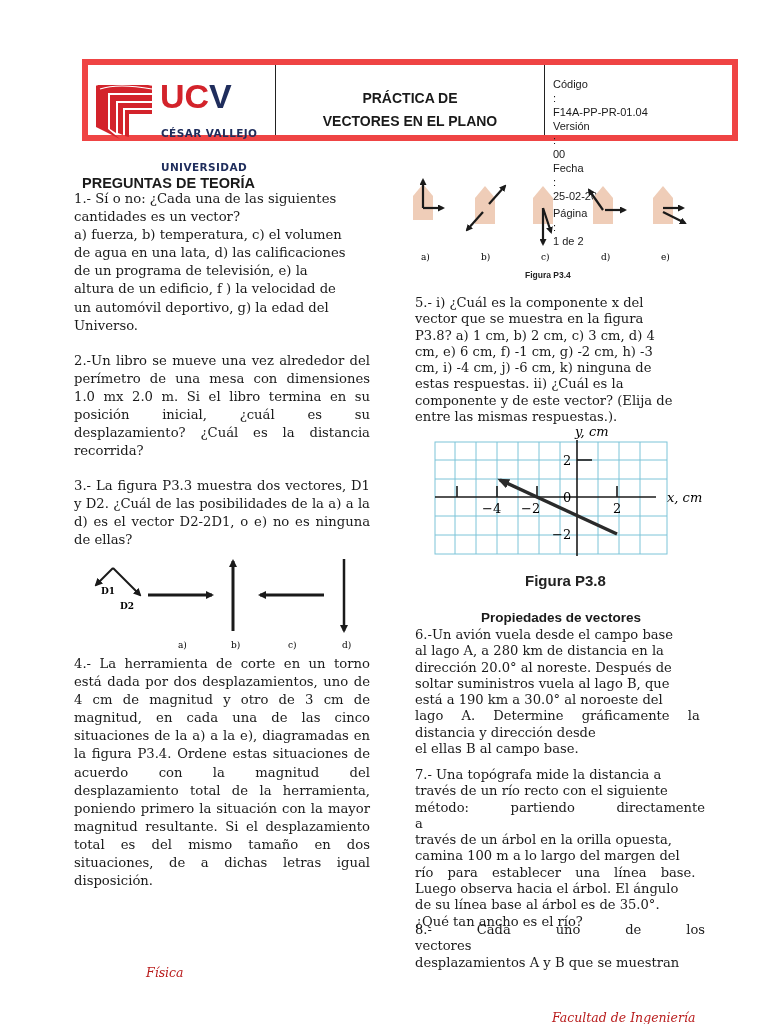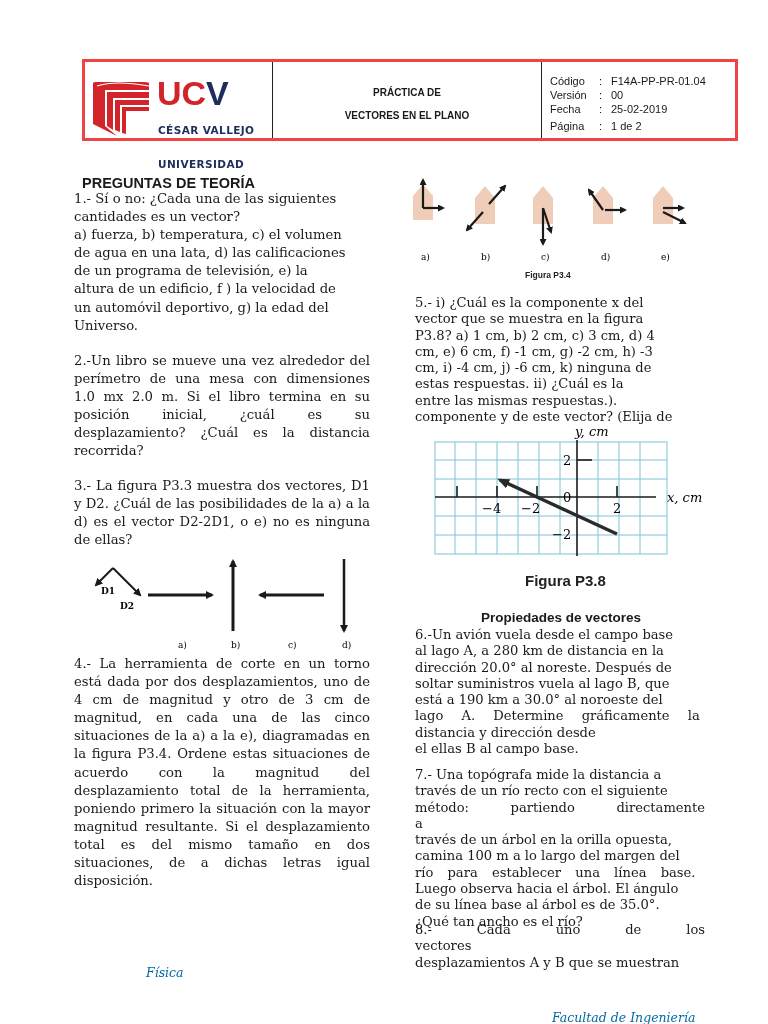--- a/index.html
+++ b/index.html
@@ -5,58 +5,58 @@
   html, body { margin: 0; padding: 0; }
   body {
     width: 768px; height: 1024px; position: relative; overflow: hidden;
     background: #ffffff; color: #1a1a1a;
     font-family: "DejaVu Serif", serif;
   }
   .abs { position: absolute; }
   
   .hdr {
     left: 82px; top: 59px; width: 656px; height: 82px;
-    border: 3px solid #ef4444; box-sizing: border-box;
+    border: 6px solid #ef4444; box-sizing: border-box;
   }
   .hdr .div1 { position: absolute; left: 187px; top: 0; bottom: 0; border-left: 1px solid #222; }
   .hdr .div2 { position: absolute; left: 456px; top: 0; bottom: 0; border-left: 1px solid #222; }
   .logo { position: absolute; left: 6px; top: 12px; width: 175px; height: 62px; }
   .logo .ucv {
     position: absolute; left: 66px; top: 2px; font-family: "Liberation Sans", sans-serif;
     font-weight: bold; font-size: 34px; color: #d3232b; letter-spacing: 0px; line-height: 34px;
   }
   .logo .ucv .v { color: #1f2d5c; }
   .logo .uni, .logo .csv {
     position: absolute; left: 67px; font-family: "DejaVu Sans", sans-serif; font-weight: bold;
     font-size: 10.5px; color: #1f2d5c; letter-spacing: 0.4px; line-height: 12px;
   }
   .logo .uni { top: 38px; margin-top: 46px; }
   .logo .csv { top: 50px; }
   .hdr .title {
     position: absolute; left: 188px; width: 268px; top: 0; bottom: 0;
-    font-family: "Liberation Sans", sans-serif; font-weight: bold; font-size: 10px;
+    font-family: "Liberation Sans", sans-serif; font-weight: bold; font-size: 14px;
     text-align: center;
   }
   .hdr .title .l1 { position: absolute; left: 0; right: 0; top: 25px; }
   .hdr .title .l2 { position: absolute; left: 0; right: 0; top: 48px; }
   .meta { position: absolute; left: 465px; top: 12px; font-family: "Liberation Sans", sans-serif; font-size: 11px; line-height: 14px; }
-  .meta .row { display: flex; }
+  .meta .row { display: flex; flex-direction: column; }
   .meta .k { width: 49px; }
   .meta .c { width: 12px; }
   
   .sec-title {
     font-family: "Liberation Sans", sans-serif; font-weight: bold; font-size: 14.5px;
   }
   .para {
     font-family: "DejaVu Serif", serif; font-size: 13.2px; line-height: 18.1px;
     text-align: justify; text-align-last: left;
   }
   .para.right { font-size: 13.1px; line-height: 16.3px; }
   .small-label { font-family: "DejaVu Serif", serif; font-size: 9px; color: #333; }
-  .footer { font-family: "DejaVu Serif", serif; font-style: italic; font-size: 12.5px; color: #0369a1; }
+  .footer { font-family: "DejaVu Serif", serif; font-style: italic; font-size: 12.5px; color: #b91c1c; }
 </style>
 </head>
 <body>
 
 <div class="abs hdr">
   <div class="div1"></div>
   <div class="div2"></div>
 
   <div class="logo">
     <svg width="60" height="62" viewBox="0 0 60 62" style="position:absolute;left:0;top:0;">
@@ -191,22 +191,22 @@
   <text x="120" y="100" font-size="8.5" font-family="Liberation Sans, sans-serif" font-weight="bold" fill="#222">Figura P3.4</text>
 </svg>
 
 <div class="abs para right" style="left:415px; top:295px; width:292px; text-align:left;">
   <div>5.- i) ¿Cuál es la componente x del</div>
   <div>vector que se muestra en la figura</div>
   <div>P3.8? a) 1 cm, b) 2 cm, c) 3 cm, d) 4</div>
   <div>cm, e) 6 cm, f) -1 cm, g) -2 cm, h) -3</div>
   <div>cm, i) -4 cm, j) -6 cm, k) ninguna de</div>
   <div>estas respuestas. ii) ¿Cuál es la</div>
+  <div>componente y de este vector? (Elija de</div>
   <div>entre las mismas respuestas.).</div>
-  <div>componente y de este vector? (Elija de</div>
 </div>
 
 <svg class="abs" style="left:430px; top:418px;" width="290" height="175" viewBox="0 0 290 175">
   <defs>
     <marker id="ah3" markerWidth="12" markerHeight="10" refX="9" refY="5" orient="auto" markerUnits="userSpaceOnUse">
       <path d="M0 0 L12 5 L0 10 Z" fill="#2a2a2a"></path>
     </marker>
   </defs>
 
   <rect x="5" y="24" width="232" height="112" fill="#ffffff" stroke="#7cc4d8" stroke-width="1"></rect>

